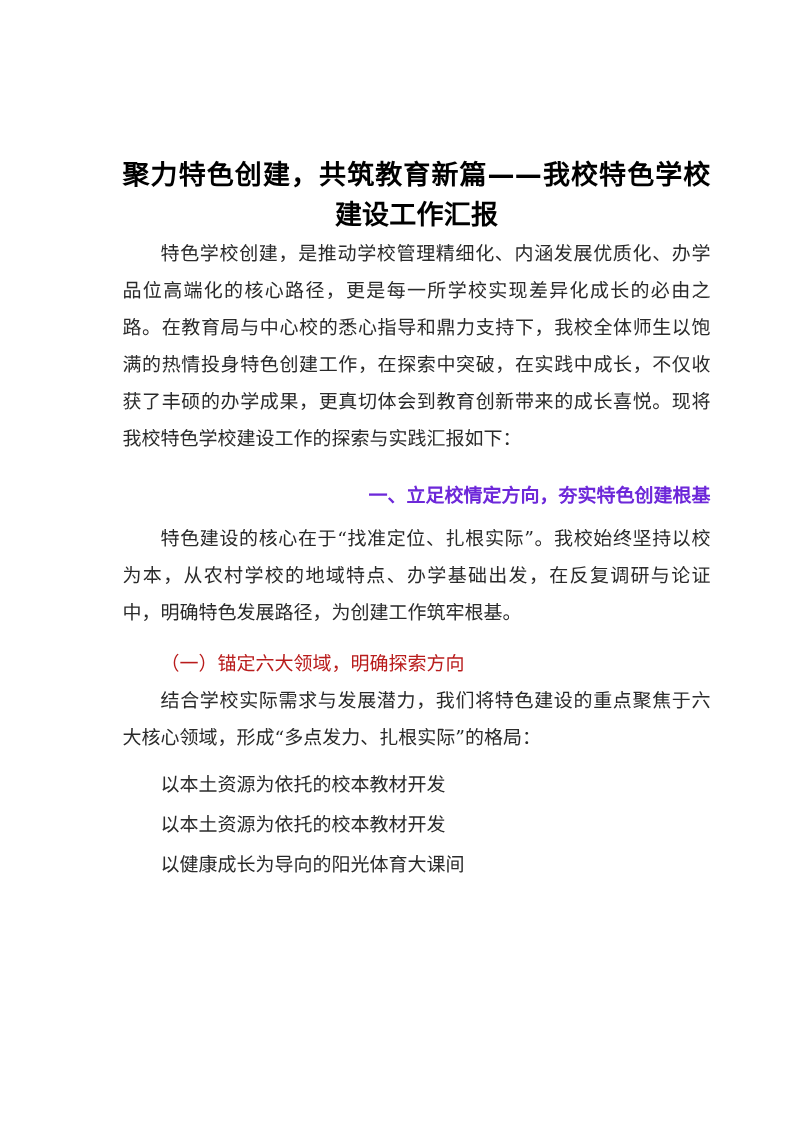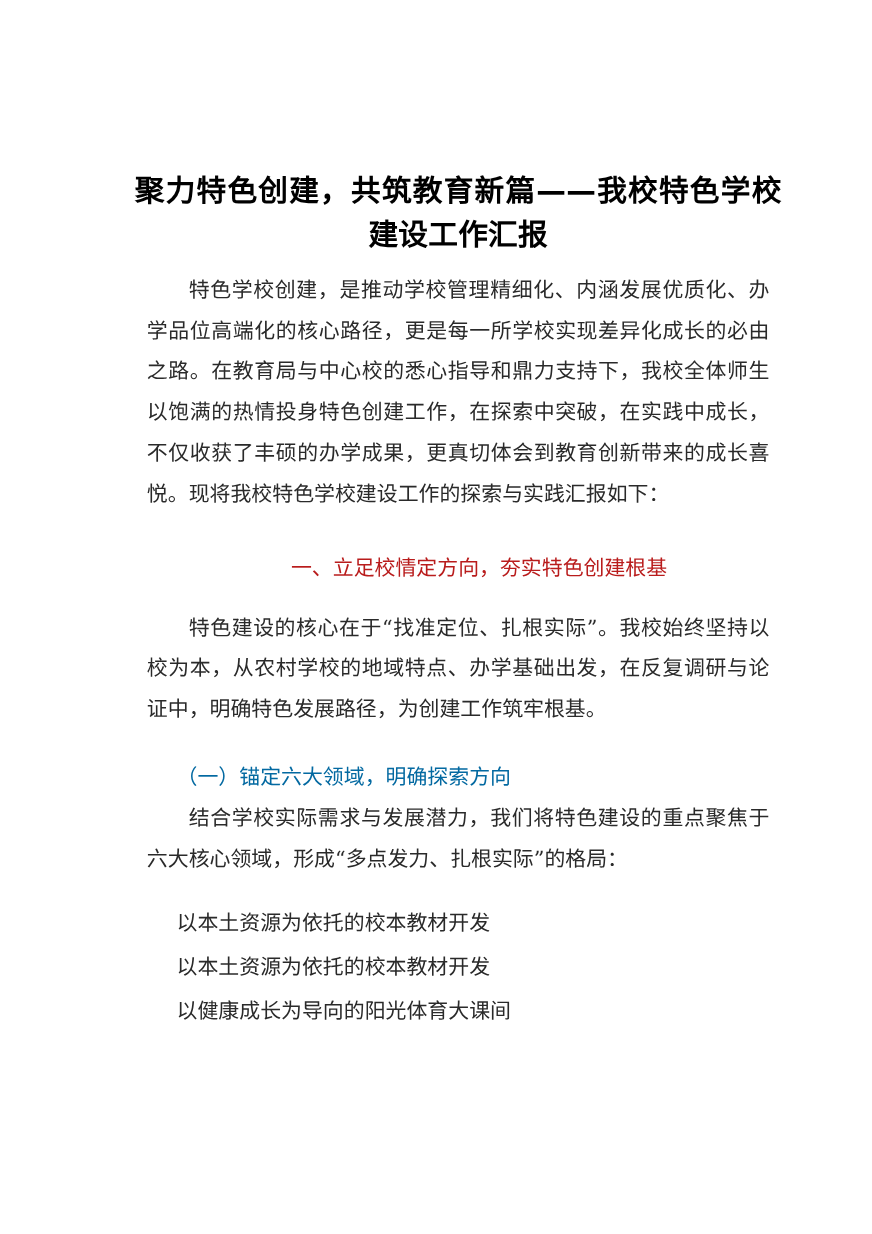--- a/index.html
+++ b/index.html
@@ -51,57 +51,57 @@
     padding-top: 52px;
     font-size: 19px;
     line-height: 37px;
     text-align: justify;
     text-justify: inter-ideograph;
     color: #2a2a2a;
     font-family: "DejaVu Serif", "Liberation Serif", serif;
   }
 
   .para {
-    margin: 11px;
+    margin: 0;
     font-size: 19px;
     line-height: 37px;
     text-indent: 2em;
     text-align: justify;
     text-justify: inter-ideograph;
     color: #2a2a2a;
     font-family: "DejaVu Serif", "Liberation Serif", serif;
   }
 
   .para-gap {
     margin-top: 0px;
   }
 
   
   .section-heading {
     margin: 0;
     padding-top: 20px;
     padding-bottom: 6px;
     font-size: 19px;
     line-height: 37px;
-    font-weight: 400;
+    font-weight: 700;
     text-indent: 2em;
-    text-align: center;
-    color: #b91c1c;
+    text-align: right;
+    color: #6d28d9;
     font-family: "DejaVu Sans", "Liberation Sans", sans-serif;
   }
 
   .sub-heading {
     margin: 0;
     padding-top: 14px;
     font-size: 19px;
     line-height: 37px;
     font-weight: 400;
     text-indent: 2em;
     text-align: left;
-    color: #0369a1;
+    color: #b91c1c;
     font-family: "DejaVu Serif", "Liberation Serif", serif;
   }
 
   
   .plain-list {
     margin: 0;
     padding: 8px 0 0 0;
     list-style: none;
   }
 

